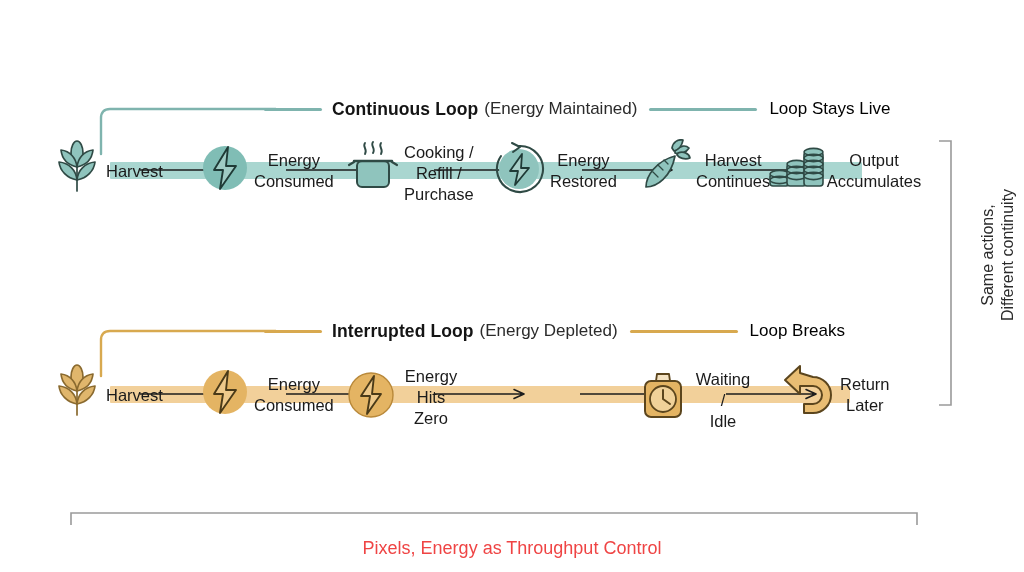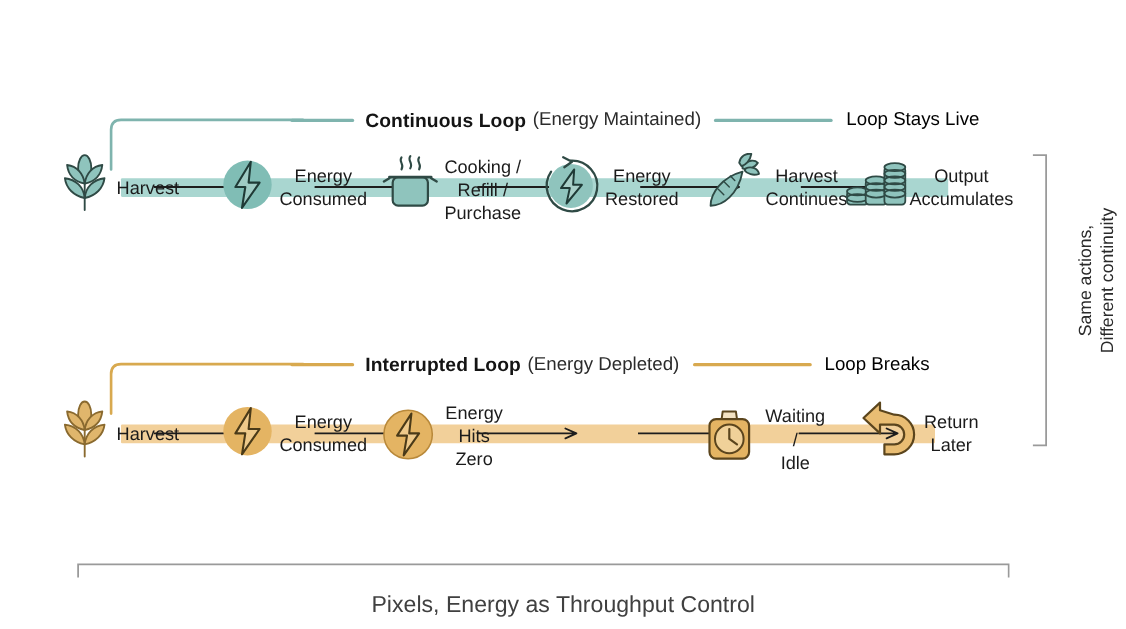--- a/index.html
+++ b/index.html
@@ -48,21 +48,21 @@
     font-size:16px;line-height:20px;color:#2a2a2a;
     transform-origin:0 0;
     transform:rotate(-90deg);
     white-space:pre-line;text-align:center;
   }
 
   
   .bbracket{position:absolute;}
   .caption{
     position:absolute;width:100%;text-align:center;
-    font-size:21px;color:#404040;
+    font-size:18px;color:#ef4444;
   }
 </style>
 </head>
 <body>
 
 <div class="canvas">
 
   <div class="row-header" style="left:264px;top:96px;">
     <span class="hdr-dash left" style="background:#7fb4ae;"></span>
     <span class="hdr-title">Continuous Loop</span>

